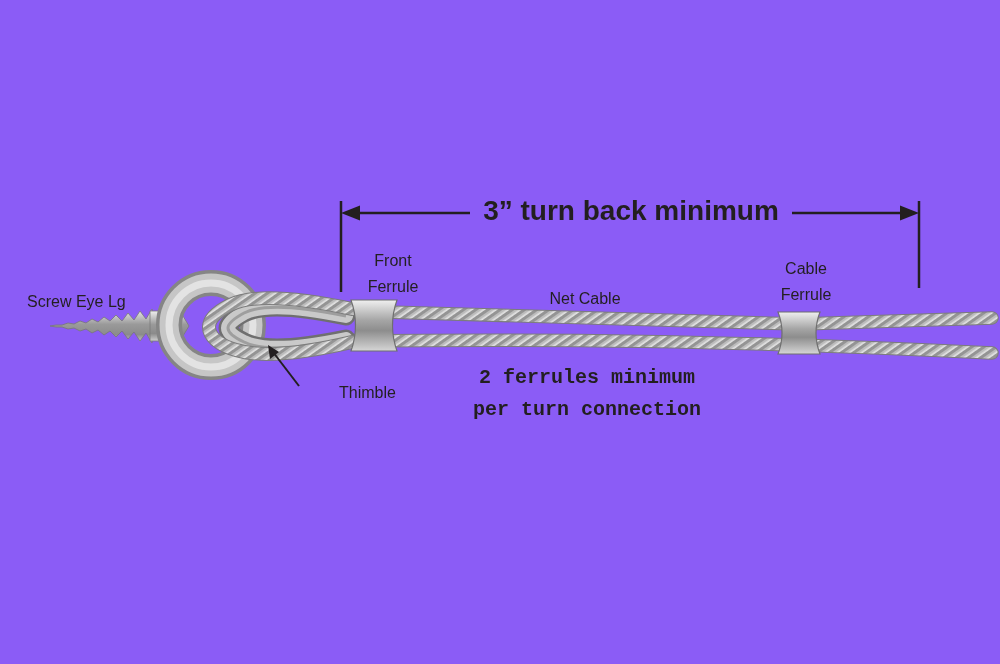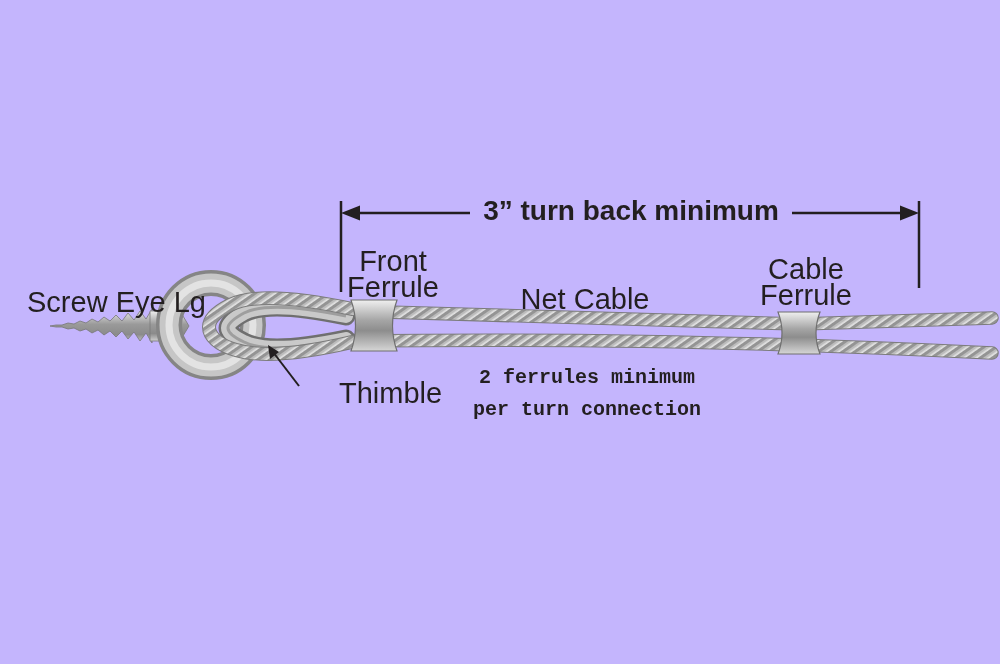--- a/index.html
+++ b/index.html
@@ -2,28 +2,28 @@
 <html><head>
 <meta charset="utf-8">
 <style>
   * { margin:0; padding:0; box-sizing:border-box; }
   html,body { background:#ffffff; }
   body { font-family:"Liberation Sans", sans-serif; }
   .stage {
     position:relative;
     width:1000px;
     height:664px;
-    background:#c4b5fd;
+    background:#8b5cf6;
     overflow:hidden;
   }
   .diagram-svg { position:absolute; left:0; top:0; }
   .label {
     position:absolute;
     color:#231f20;
-    font-size:29px;
+    font-size:16px;
     line-height:26px;
     white-space:nowrap;
   }
   .centered { transform:translateX(-50%); text-align:center; }
   .dim-label {
     font-weight:bold;
     font-size:28px;
     line-height:30px;
   }
   .bold-note {

